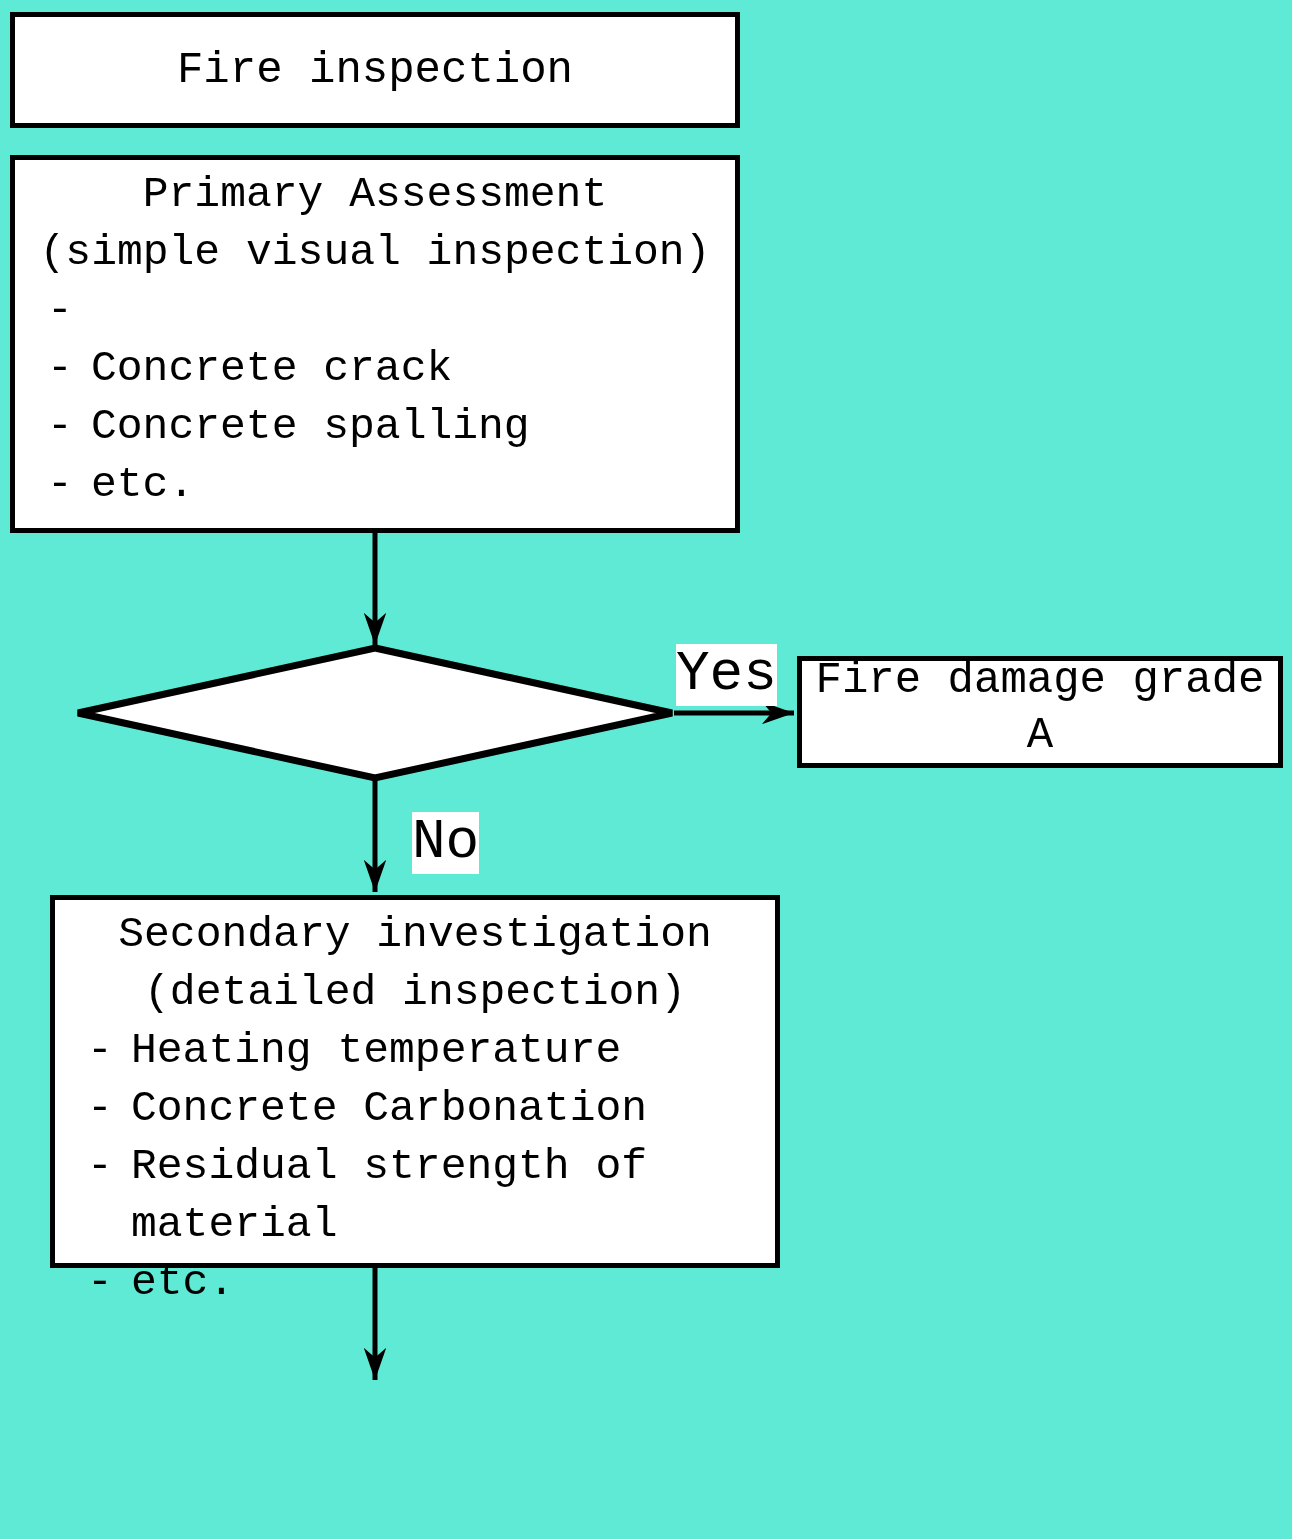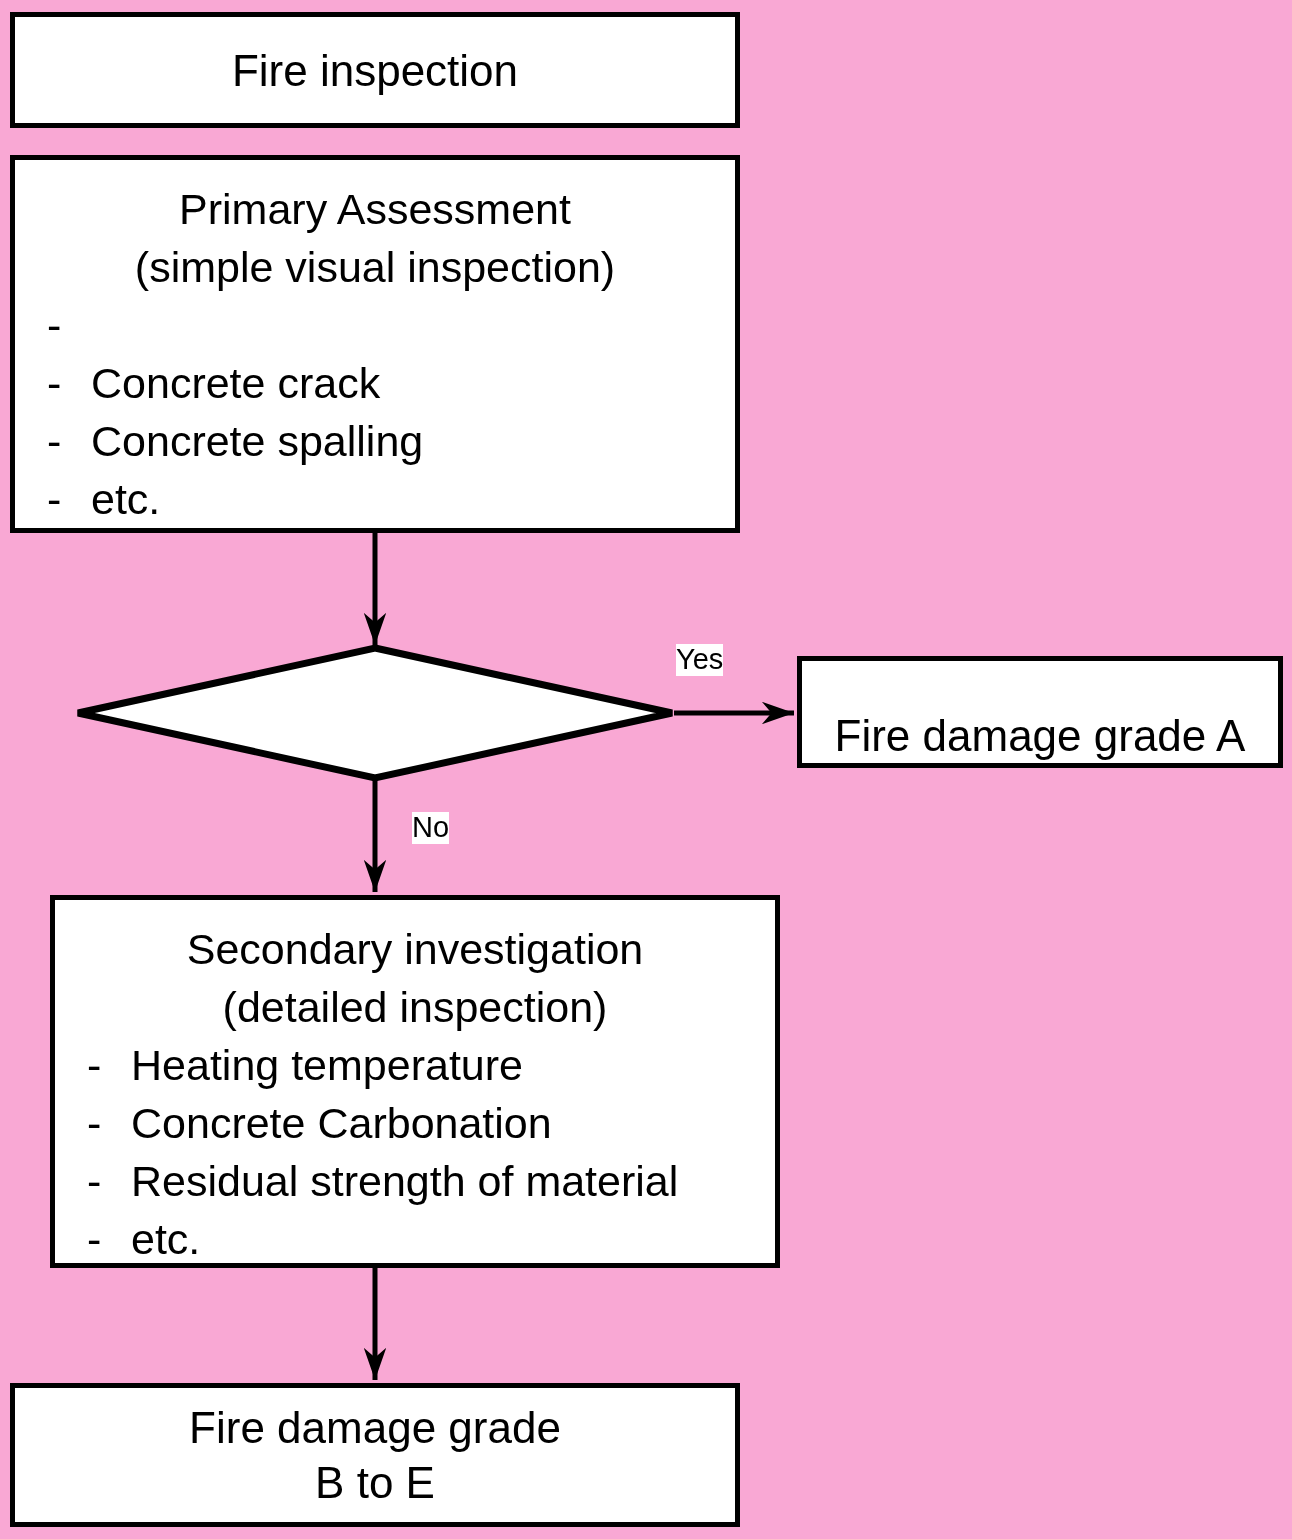--- a/index.html
+++ b/index.html
@@ -4,22 +4,22 @@
 <style>
   html, body {
     margin: 0;
     padding: 0;
     background: #ffffff;
   }
   #canvas {
     position: relative;
     width: 1292px;
     height: 1539px;
-    background: #f9a8d4;
-    font-family: Liberation Sans, sans-serif;
+    background: #5eead4;
+    font-family: Liberation Mono, monospace;
     color: #000000;
     overflow: hidden;
   }
   .layer {
     position: absolute;
     left: 0; top: 0;
     width: 1292px;
     height: 1539px;
   }
   .box {
@@ -34,21 +34,21 @@
     justify-content: center;
     text-align: center;
   }
   .big {
     font-size: 44px;
     line-height: 1.25;
   }
   .process-content {
     position: absolute;
     left: 0; right: 0; top: 0; bottom: 0;
-    padding-top: 20px;
+    padding-top: 6px;
     font-size: 43px;
     line-height: 58px;
   }
   .proc-title, .proc-subtitle {
     text-align: center;
   }
   .li-row {
     display: flex;
     align-items: baseline;
   }
@@ -56,21 +56,21 @@
     flex: 0 0 auto;
     width: 76px;
     padding-left: 32px;
     box-sizing: border-box;
   }
   .li-text {
     flex: 1 1 auto;
   }
   .edge-label {
     position: absolute;
-    font-size: 29px;
+    font-size: 56px;
     line-height: 1.1;
     background: #ffffff;
   }
   .diamond-label {
     position: absolute;
     left: 78px;
     top: 648px;
     width: 594px;
     height: 130px;
     font-size: 44px;
@@ -150,18 +150,14 @@
         <span class="li-dash">-</span>
         <span class="li-text">Residual strength of material</span>
       </div>
       <div class="li-row">
         <span class="li-dash">-</span>
         <span class="li-text">etc.</span>
       </div>
     </div>
   </div>
 
-  <div class="box center-text big" style="left:10px; top:1383px; width:730px; height:144px; flex-direction:column;">
-    <div>Fire damage grade</div>
-    <div>B to E</div>
-  </div>
 
 </div>
 
 </body></html>

